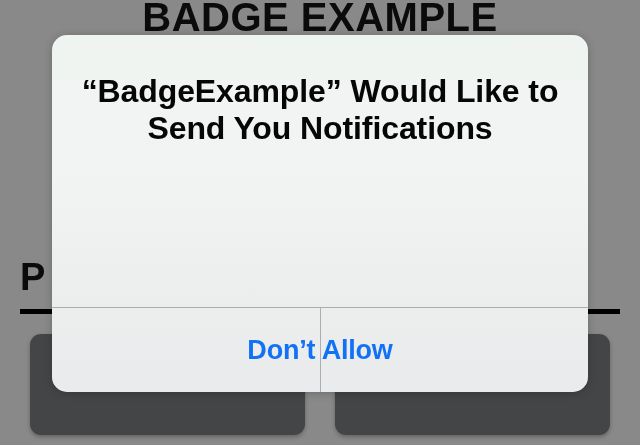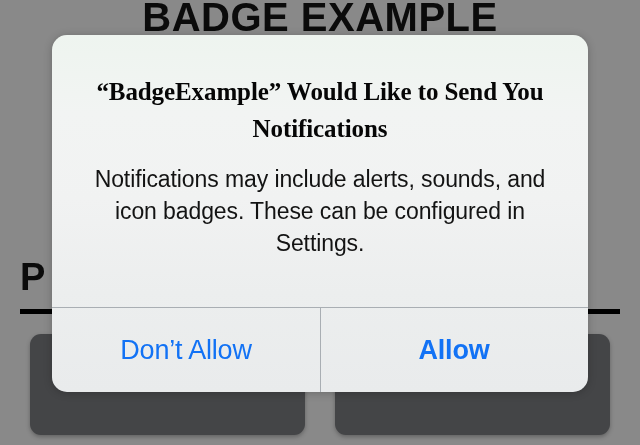--- a/index.html
+++ b/index.html
@@ -98,26 +98,25 @@
     position: absolute;
     left: 0;
     top: 0;
     width: 536px;
     height: 272px;
     box-sizing: border-box;
     padding: 38px 26px 0 26px;
     text-align: center;
   }
   #alert-title {
-    font-size: 25px;
+    font-size: 32px;
     font-weight: bold;
     color: #060606;
     line-height: 37px;
     letter-spacing: -0.1px;
-    font-family: Liberation Serif, serif;
   }
   #alert-message {
     margin-top: 16px;
     font-size: 23px;
     font-weight: normal;
     color: #131313;
     line-height: 32px;
     letter-spacing: -0.1px;
   }
   #alert-divider-h {
@@ -144,21 +143,21 @@
     font-size: 27px;
     color: #1272f5;
     background: transparent;
     border: none;
     padding: 0;
     margin: 0;
     cursor: default;
     font-family: "Liberation Sans", sans-serif;
     letter-spacing: -0.2px;
   }
-  #action-dont-allow { font-weight: normal; }
+  #action-dont-allow { font-weight: bold; }
   #action-allow      { font-weight: bold; }
   #alert-divider-v {
     position: absolute;
     left: 268px;
     top: 273px;
     width: 1px;
     height: 84px;
     background: #a9aeb3;
   }
 </style>
@@ -177,26 +176,24 @@
 
     <div id="bg-button-left" class="bg-button">CHECK</div>
 
     <div id="bg-button-right" class="bg-button">GRANT</div>
   </div>
 
   <div id="alert">
 
     <div id="alert-body">
       <div id="alert-title">“BadgeExample” Would Like to Send You Notifications</div>
-      <div id="alert-message">Notifications may include alerts, sounds, and icon badges. These can be configured in Settings.</div>
     </div>
 
     <div id="alert-divider-h"></div>
 
     <div id="alert-actions">
       <button id="action-dont-allow" class="alert-action">Don’t Allow</button>
-      <button id="action-allow" class="alert-action">Allow</button>
     </div>
 
     <div id="alert-divider-v"></div>
   </div>
 
 </div>
 
 </body></html>

